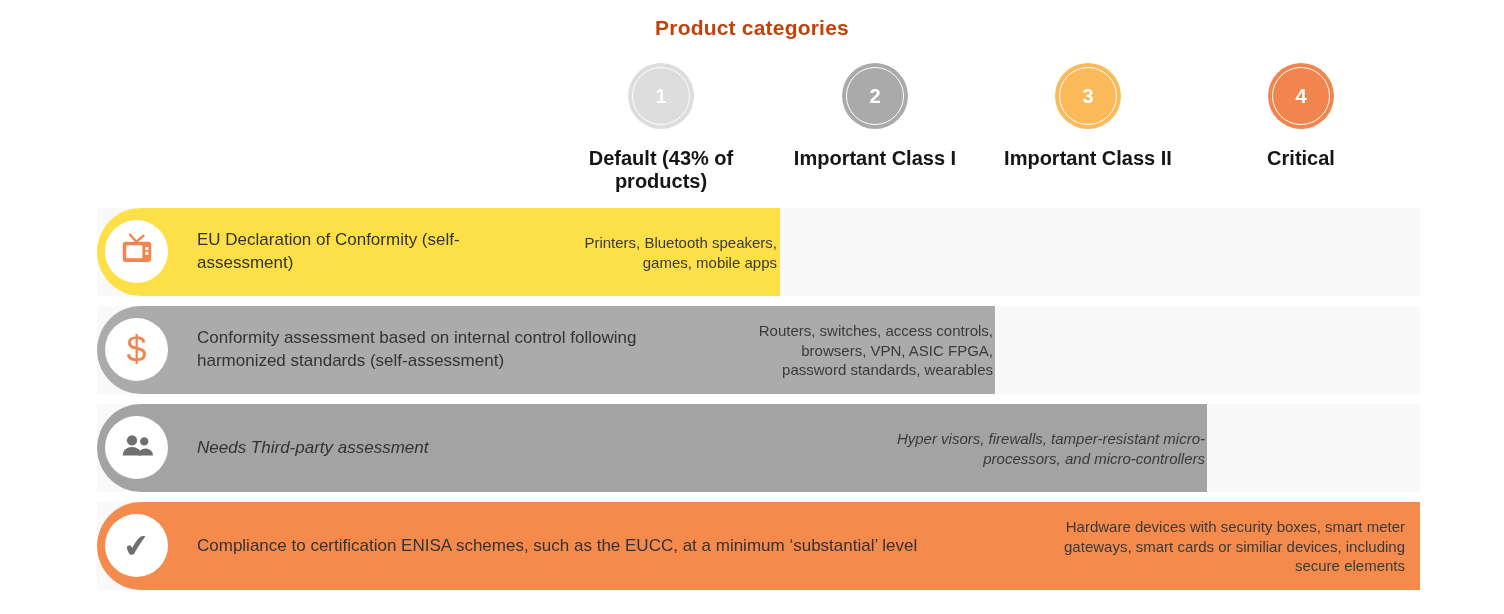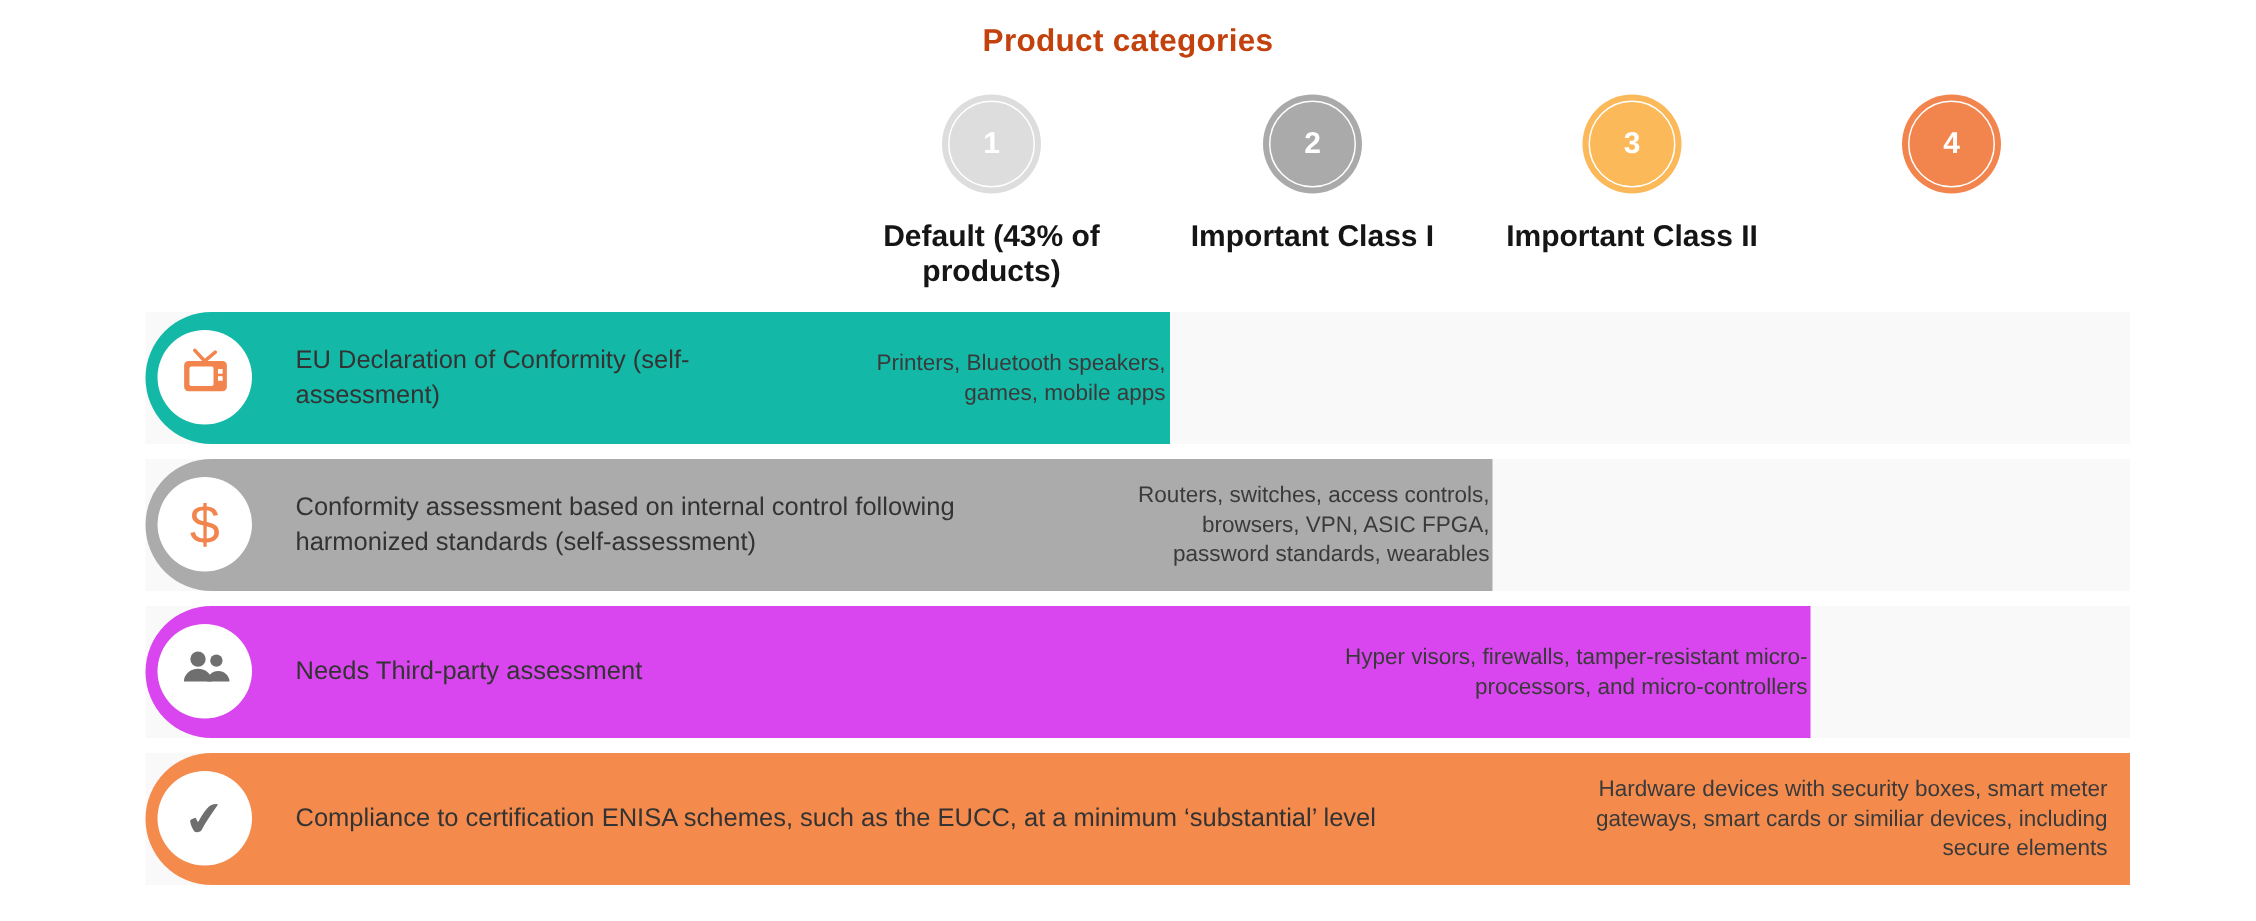--- a/index.html
+++ b/index.html
@@ -71,24 +71,25 @@
   <div class="cat-circle c3" style="background-color: rgb(251, 185, 90);">
     <span>3</span>
   </div>
   <div class="cat-circle c4" style="background-color: rgb(242, 133, 78);">
     <span>4</span>
   </div>
 
   <div class="col-header h1">Default (43% of products)</div>
   <div class="col-header h3">Important Class II</div>
   <div class="col-header h2">Important Class I</div>
+  <div class="col-header h4">Critical</div>
 
   <div class="row r0">
     <div class="track"></div>
-    <div class="bar b0" style="background-color: #14b8a6;">
+    <div class="bar b0" style="background-color: #fde047;">
       <div class="icon-circle">
         <span>
           <svg width="38" height="38" viewBox="0 0 32 32">
             <path d="M10 3 L15.5 9 M21.5 4 L15.5 9" stroke="#f2854e" stroke-width="2" fill="none" stroke-linecap="round"></path>
             <rect x="4" y="9" width="24" height="17" rx="2.5" fill="#f2854e"></rect>
             <rect x="7" y="12" width="13.5" height="11" rx="1" fill="#ffffff"></rect>
             <rect x="23" y="13.5" width="2.6" height="2.6" fill="#ffffff"></rect>
             <rect x="23" y="17.5" width="2.6" height="2.6" fill="#ffffff"></rect>
           </svg>
         </span>
@@ -104,21 +105,21 @@
       <div class="icon-circle">
         <span class="glyph-dollar">$</span>
       </div>
       <div class="row-label lbl1">Conformity assessment based on internal control following harmonized standards (self-assessment)</div>
       <div class="row-products p1">Routers, switches, access controls, browsers, VPN, ASIC FPGA, password standards, wearables</div>
     </div>
   </div>
 
   <div class="row r2">
     <div class="track"></div>
-    <div class="bar b2" style="background-color: #d946ef;">
+    <div class="bar b2" style="background-color: #a3a3a3; font-style: italic;">
       <div class="icon-circle">
         <span>
           <svg width="40" height="40" viewBox="0 0 32 32" fill="#6f6f6f">
             <circle cx="12" cy="11.5" r="4.1"></circle>
             <path d="M4.5 23.5 a7.5 6.8 0 0 1 15 0 z"></path>
             <circle cx="21.8" cy="12.3" r="3.3"></circle>
             <path d="M16.8 23.5 a6 5.6 0 0 1 12 0 z"></path>
           </svg>
         </span>
       </div>

